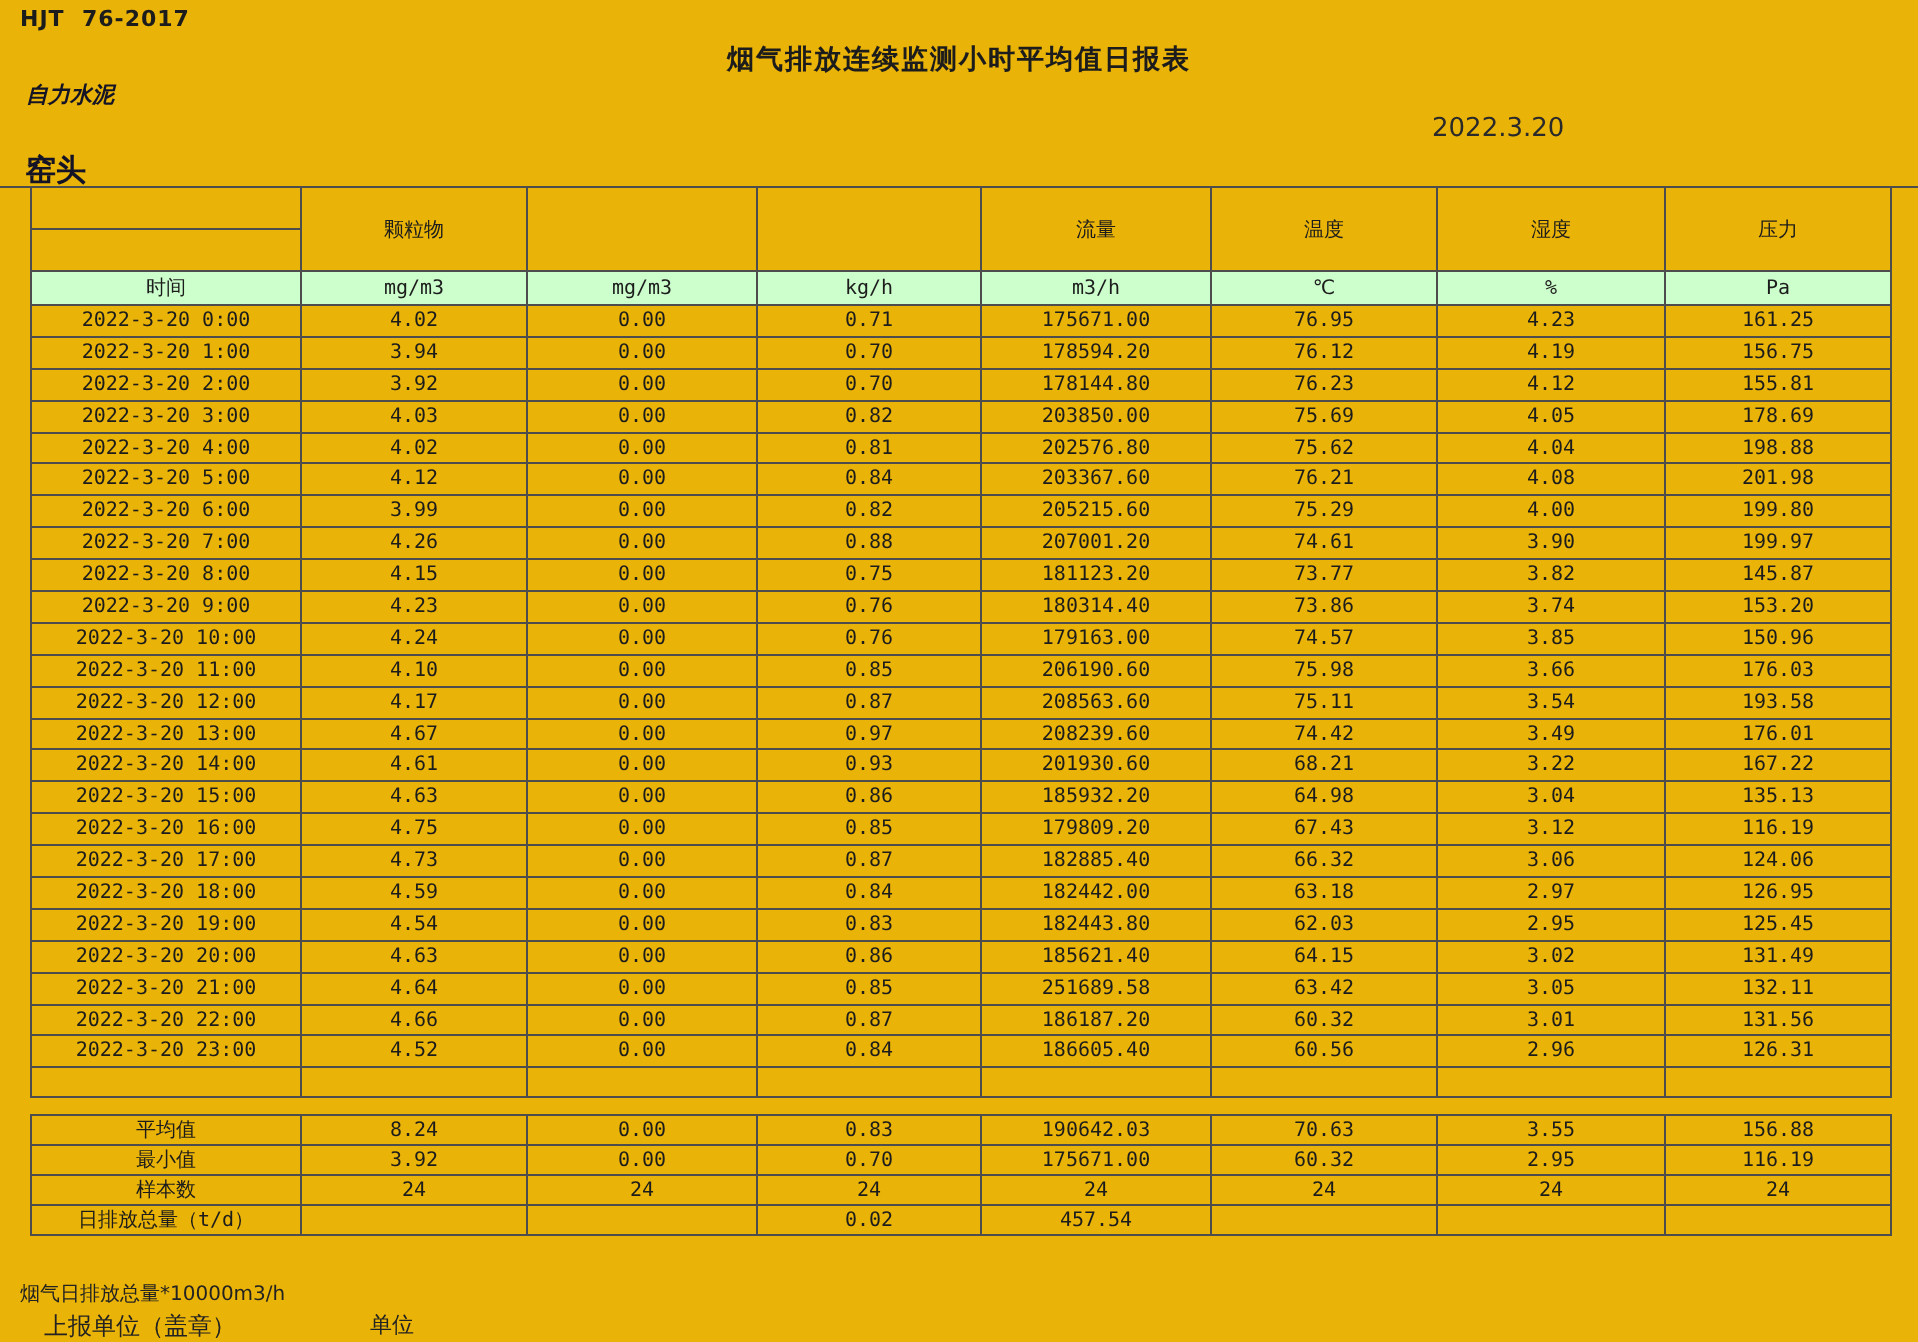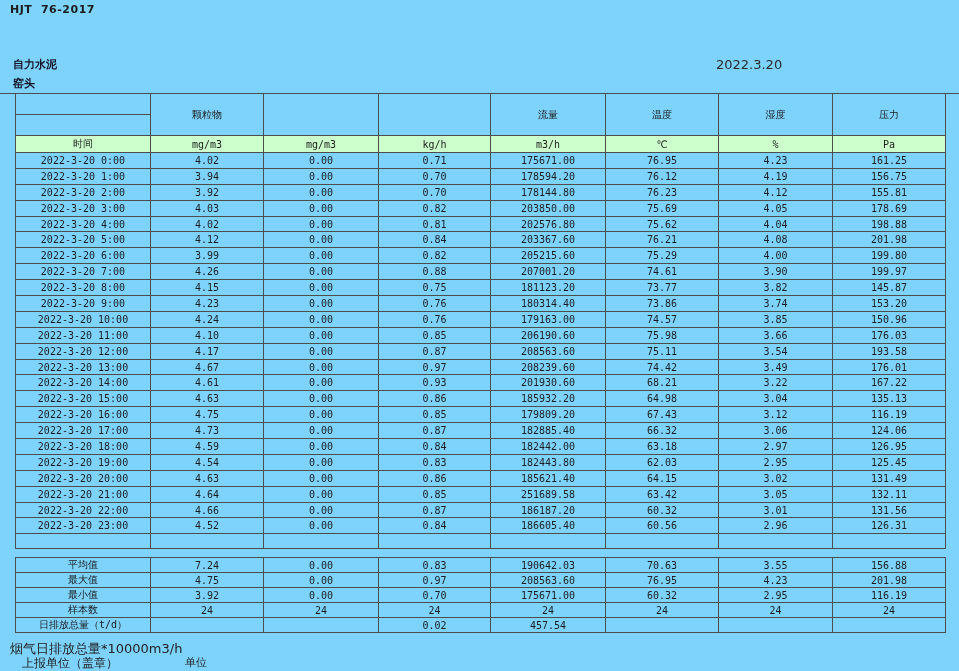--- a/index.html
+++ b/index.html
@@ -1,35 +1,35 @@
 <!DOCTYPE html>
 <html style="--unit-bg: #ccffcc;"><head>
 <meta charset="utf-8">
 <style>
   html,body{margin:0;padding:0;background:#fff;}
   .page{
-    position:relative; width:959px; height:671px; background:#7dd3fc;
+    position:relative; width:959px; height:671px; background:#eab308;
     font-family:"DejaVu Sans", sans-serif; color:#1c1c1c; overflow:hidden;
   }
   .doc-code{
     position:absolute; left:10px; top:3px;
     font-size:11px; font-weight:bold; white-space:pre; letter-spacing:.5px;
   }
   .report-title{
     position:absolute; left:0; top:21px; width:959px; text-align:center;
     font-size:13.5px; font-weight:bold; letter-spacing:1px;
   }
   .report-date{
     position:absolute; left:716px; top:57px; font-size:13px; color:#2a2a2a;
   }
   .company{
-    position:absolute; left:13px; top:57px; font-size:11px; font-weight:bold; color:#141426;
+    position:absolute; left:13px; top:40px; font-size:11px; font-weight:bold; color:#141426;font-style:italic;
   }
   .station{
-    position:absolute; left:13px; top:76px; font-size:11px; font-weight:bold; color:#141426;
+    position:absolute; left:13px; top:76px; font-size:15px; font-weight:bold; color:#141426;
   }
   .topline{
     position:absolute; left:0; top:93px; width:959px; height:1px; background:#4d4d4d;
   }
   table.rpt{
     border-collapse:collapse; table-layout:fixed; position:absolute; left:15px; width:930px;
     font-family:"DejaVu Sans Mono","DejaVu Sans", sans-serif;
   }
   table.rpt td{
     border:1px solid #4d4d4d; padding:0; text-align:center; vertical-align:middle;
@@ -38,35 +38,36 @@
   #main-table{ top:93px; }
   #summary-table{ top:557px;padding-left:10px; }
   tr.hdr-half{ height:21px; }
   tr.units-row{ height:17px; }
   tr.units-row td{ background:var(--unit-bg,#ccffcc); }
   tr.data-row{ height:15.9px; }
   tr.blank-row{ height:15px; }
   tr.sum-row{ height:14.6px; }
   td.grp{ font-size:10.5px; }
   .footnote{
-    position:absolute; left:10px; top:640px; font-size:13px; color:#222;
+    position:absolute; left:10px; top:640px; font-size:10px; color:#222;
   }
   .stamp-label{
     position:absolute; left:22px; top:655px; font-size:12px; color:#222;
   }
   .unit-label{
     position:absolute; left:185px; top:655px; font-size:11px; color:#222;
   }
 </style>
 </head>
 <body>
 
 <div class="page">
 
   <div class="doc-code">HJT  76-2017</div>
+  <div class="report-title">烟气排放连续监测小时平均值日报表</div>
   <div class="report-date">2022.3.20</div>
   <div class="company">自力水泥</div>
   <div class="station">窑头</div>
   <div class="topline"></div>
 
   <table class="rpt" id="main-table">
     <colgroup>
       <col style="width:135px">
         <col style="width:113px">
         <col style="width:115px">
@@ -364,39 +365,29 @@
         <col style="width:115px">
         <col style="width:112px">
       <col style="width:115px">
         <col style="width:113px">
         <col style="width:114px">
         <col style="width:113px">
     </colgroup>
     <tbody>
         <tr class="sum-row">
           <td>平均值</td>
-          <td>7.24</td>
+          <td>8.24</td>
           <td>0.00</td>
           <td>0.83</td>
           <td>190642.03</td>
           <td>70.63</td>
           <td>3.55</td>
           <td>156.88</td>
         </tr>
         <tr class="sum-row">
-          <td>最大值</td>
-          <td>4.75</td>
-          <td>0.00</td>
-          <td>0.97</td>
-          <td>208563.60</td>
-          <td>76.95</td>
-          <td>4.23</td>
-          <td>201.98</td>
-        </tr>
-        <tr class="sum-row">
           <td>最小值</td>
           <td>3.92</td>
           <td>0.00</td>
           <td>0.70</td>
           <td>175671.00</td>
           <td>60.32</td>
           <td>2.95</td>
           <td>116.19</td>
         </tr>
         <tr class="sum-row">

